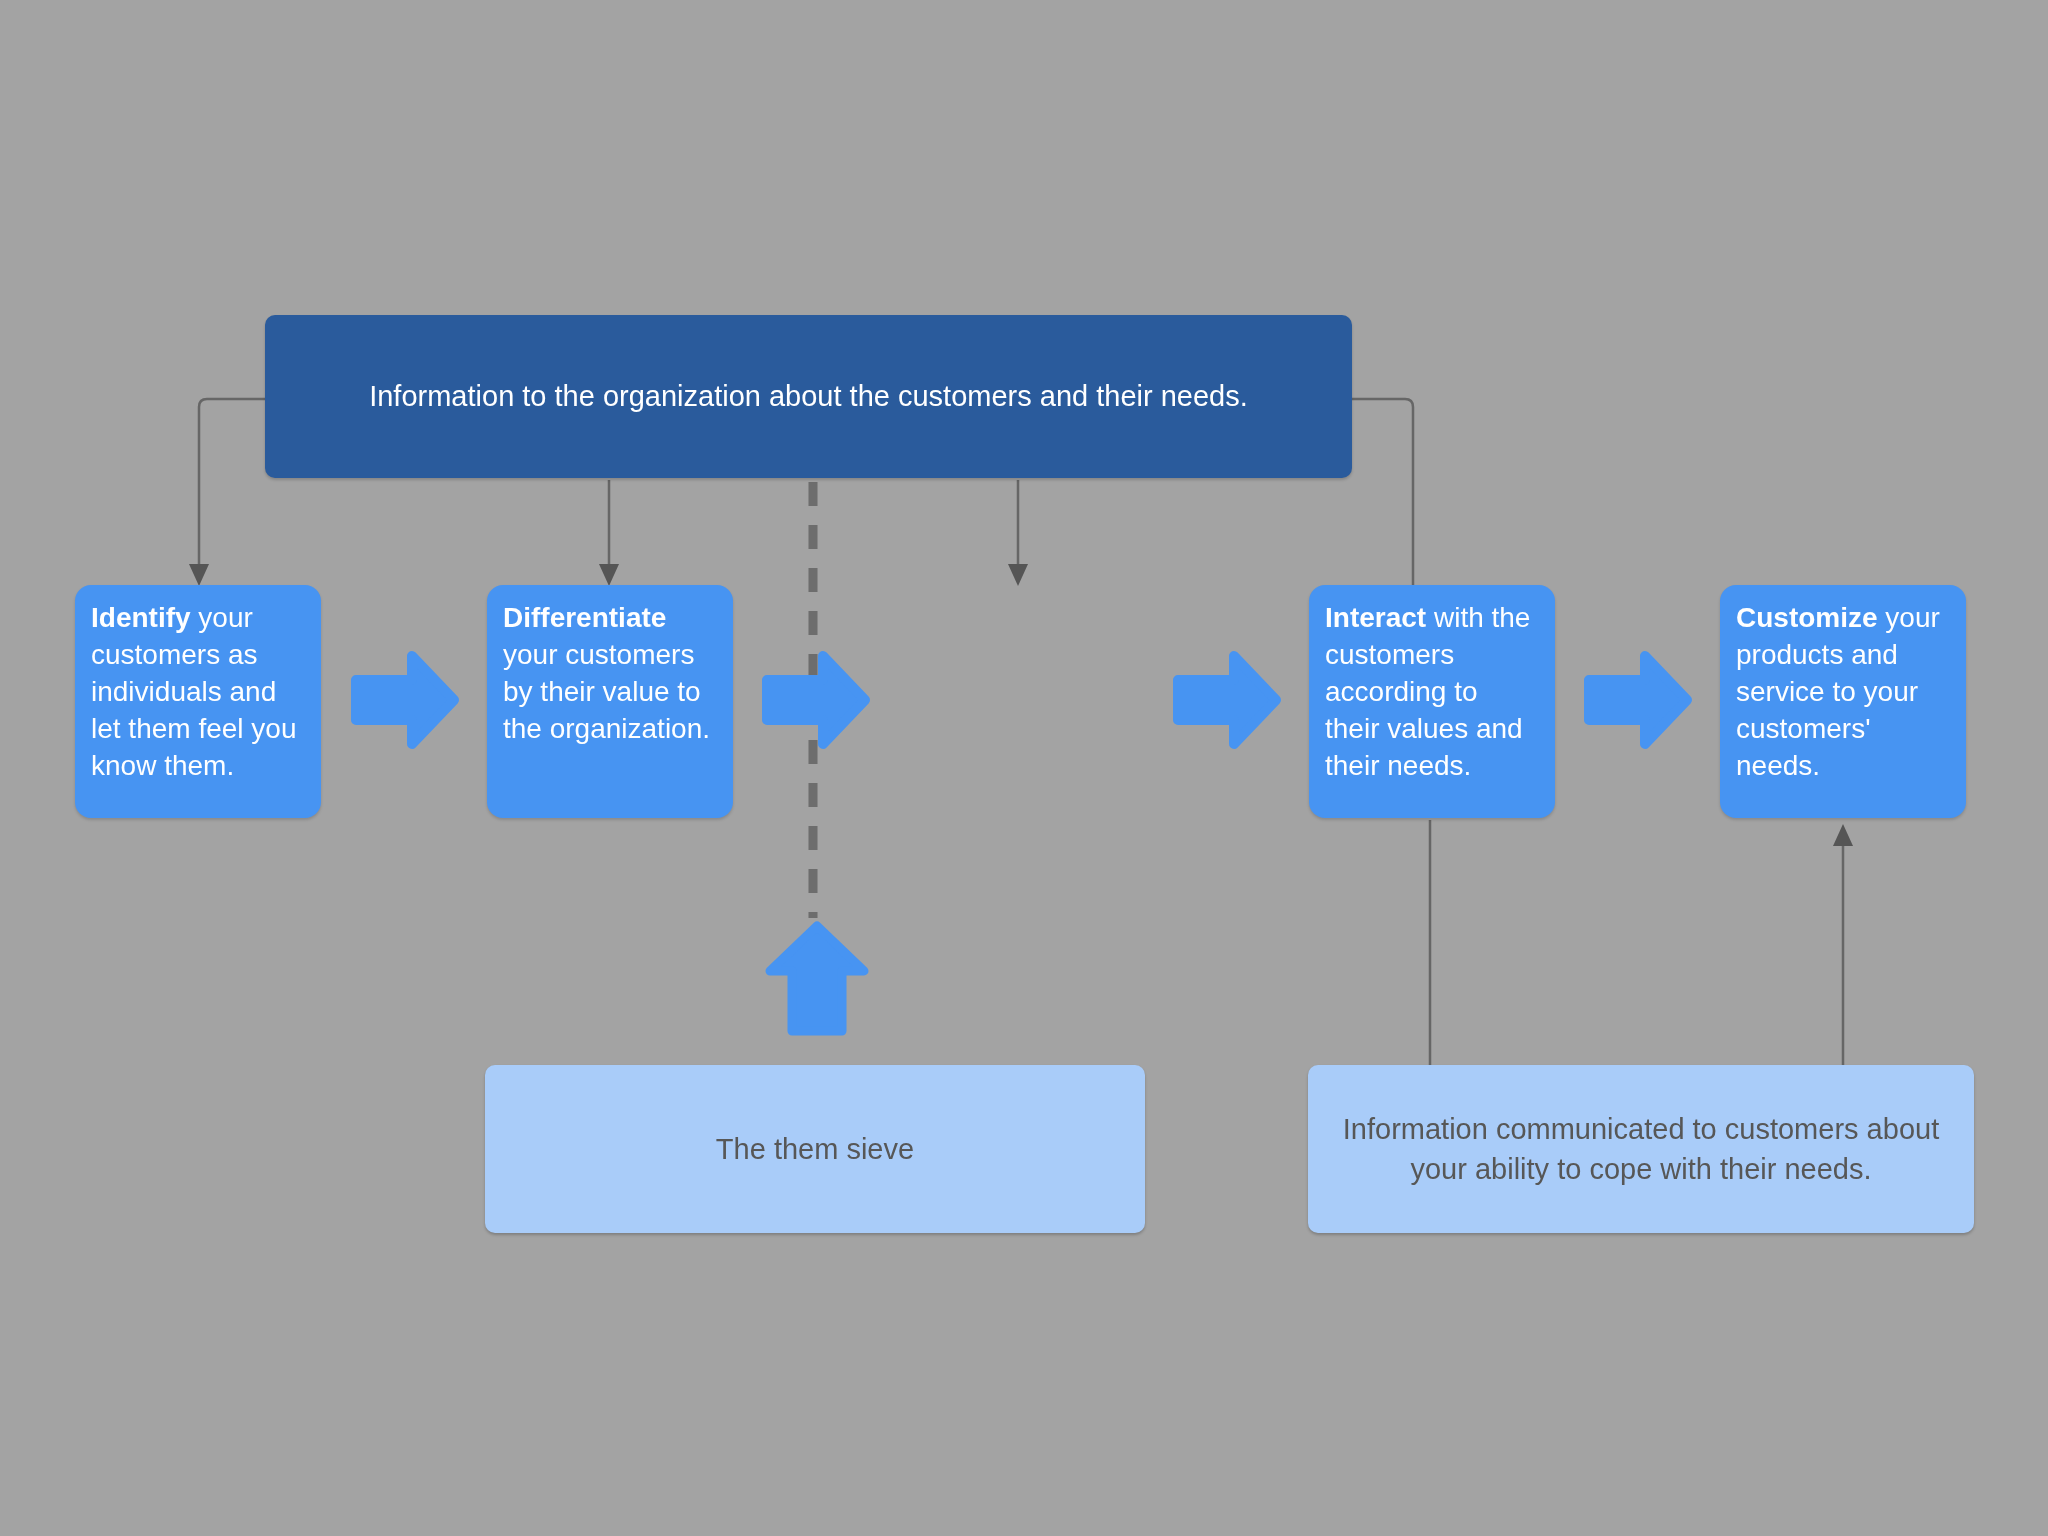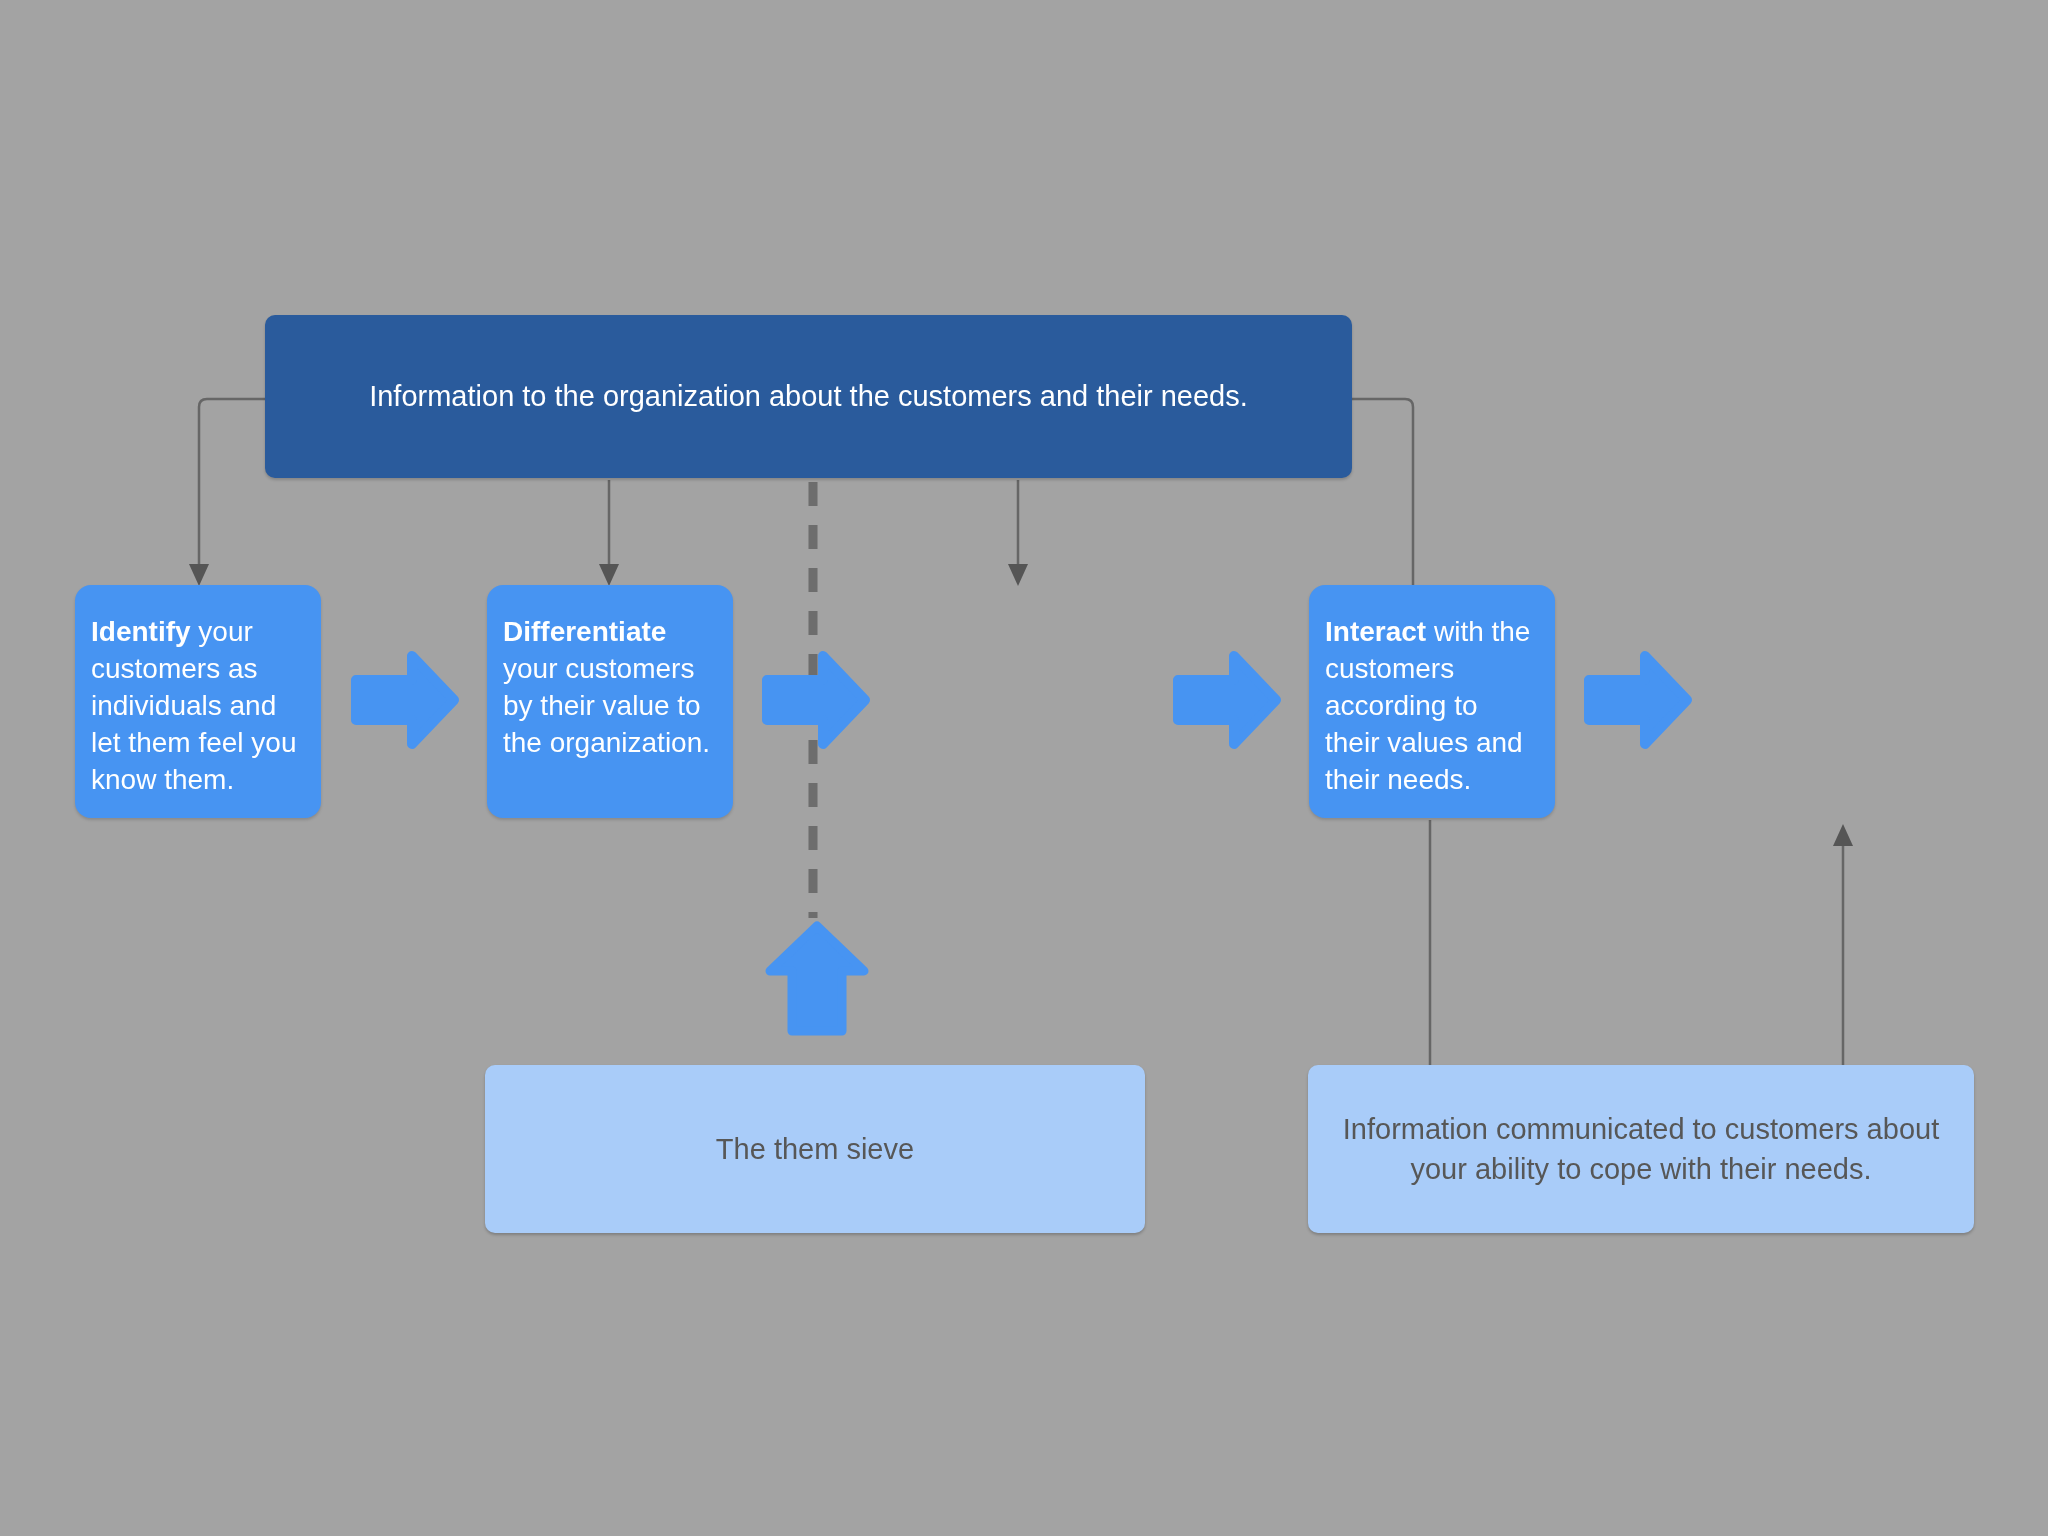--- a/index.html
+++ b/index.html
@@ -18,21 +18,21 @@
     background:#2a5b9c;border-radius:10px;
     display:flex;align-items:center;justify-content:center;
     box-shadow:0 2px 3px rgba(0,0,0,.18);
   }
   .banner span{color:#ffffff;font-size:29px;}
 
   
   .step{
     position:absolute;top:585px;width:246px;height:233px;
     background:#4794f2;border-radius:16px;
-    box-sizing:border-box;padding:28px 16px;
+    box-sizing:border-box;padding:14px 16px;
     color:#ffffff;font-size:28px;line-height:37px;
     box-shadow:0 2px 3px rgba(0,0,0,.15);
   }
   .step .kw{font-weight:bold;}
 
   
   .flow-arrow{position:absolute;top:648px;width:112px;height:104px;}
   .up-arrow{position:absolute;left:765px;top:920px;width:104px;height:118px;}
 
   
@@ -79,20 +79,23 @@
 
   <div class="step" style="left:75px">
     <span class="kw">Identify</span><span> your customers as individuals and let them feel you know them.</span>
   </div>
   <div class="step" style="left:487px">
     <span class="kw">Differentiate</span><span> your customers by their value to the organization.</span>
   </div>
   <div class="step" style="left:1309px">
     <span class="kw">Interact</span><span> with the customers according to their values and their needs.</span>
   </div>
+  <div class="step" style="left:1720px">
+    <span class="kw">Customize</span><span> your products and service to your customers' needs.</span>
+  </div>
 
   <svg class="flow-arrow" style="left:348px" viewBox="0 0 112 104" aria-hidden="true">
     <path d="M8 32 L64 32 L64 8 L106 52 L64 96 L64 72 L8 72 Z" fill="#4794f2" stroke="#4794f2" stroke-width="10" stroke-linejoin="round"></path>
   </svg>
   <svg class="flow-arrow" style="left:759px" viewBox="0 0 112 104" aria-hidden="true">
     <path d="M8 32 L64 32 L64 8 L106 52 L64 96 L64 72 L8 72 Z" fill="#4794f2" stroke="#4794f2" stroke-width="10" stroke-linejoin="round"></path>
   </svg>
   <svg class="flow-arrow" style="left:1170px" viewBox="0 0 112 104" aria-hidden="true">
     <path d="M8 32 L64 32 L64 8 L106 52 L64 96 L64 72 L8 72 Z" fill="#4794f2" stroke="#4794f2" stroke-width="10" stroke-linejoin="round"></path>
   </svg>

